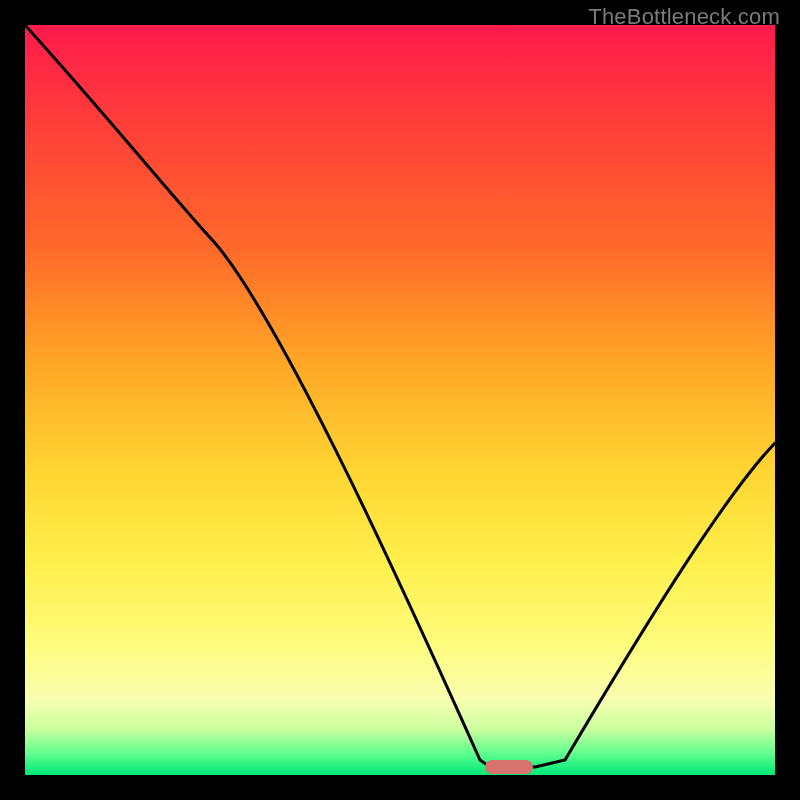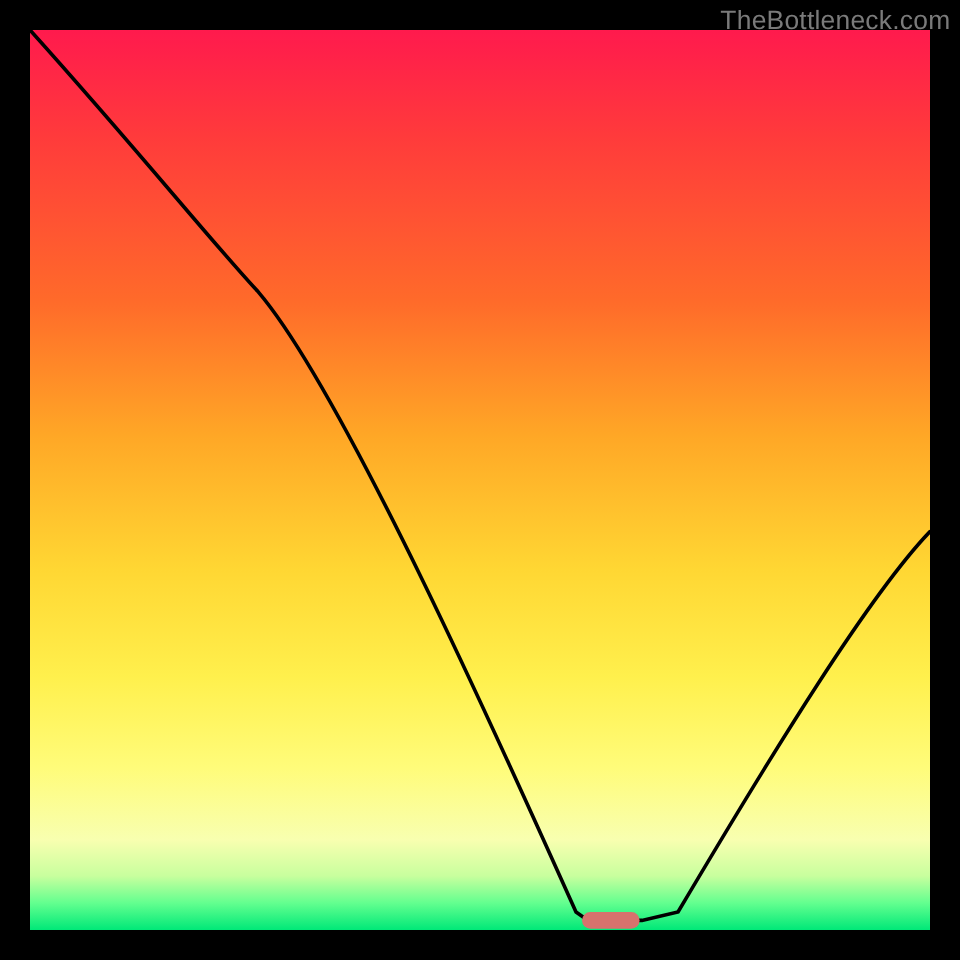--- a/index.html
+++ b/index.html
@@ -27,21 +27,21 @@
       #fffc7a 82%,
       #f8ffb0 90%,
       #c8ff9e 94%,
       #63ff8f 97%,
       #00e878 100%
     );
   }
   .watermark {
     position: absolute;
     top: 4px;
-    right: 8px;
+    right: 20px;
     color: #7a7a7a;
     font-size: 22px;
     font-weight: 500;
     letter-spacing: 0.2px;
     user-select: none;
   }
   svg.curve {
     position: absolute;
     left: 0;
     top: 0;

